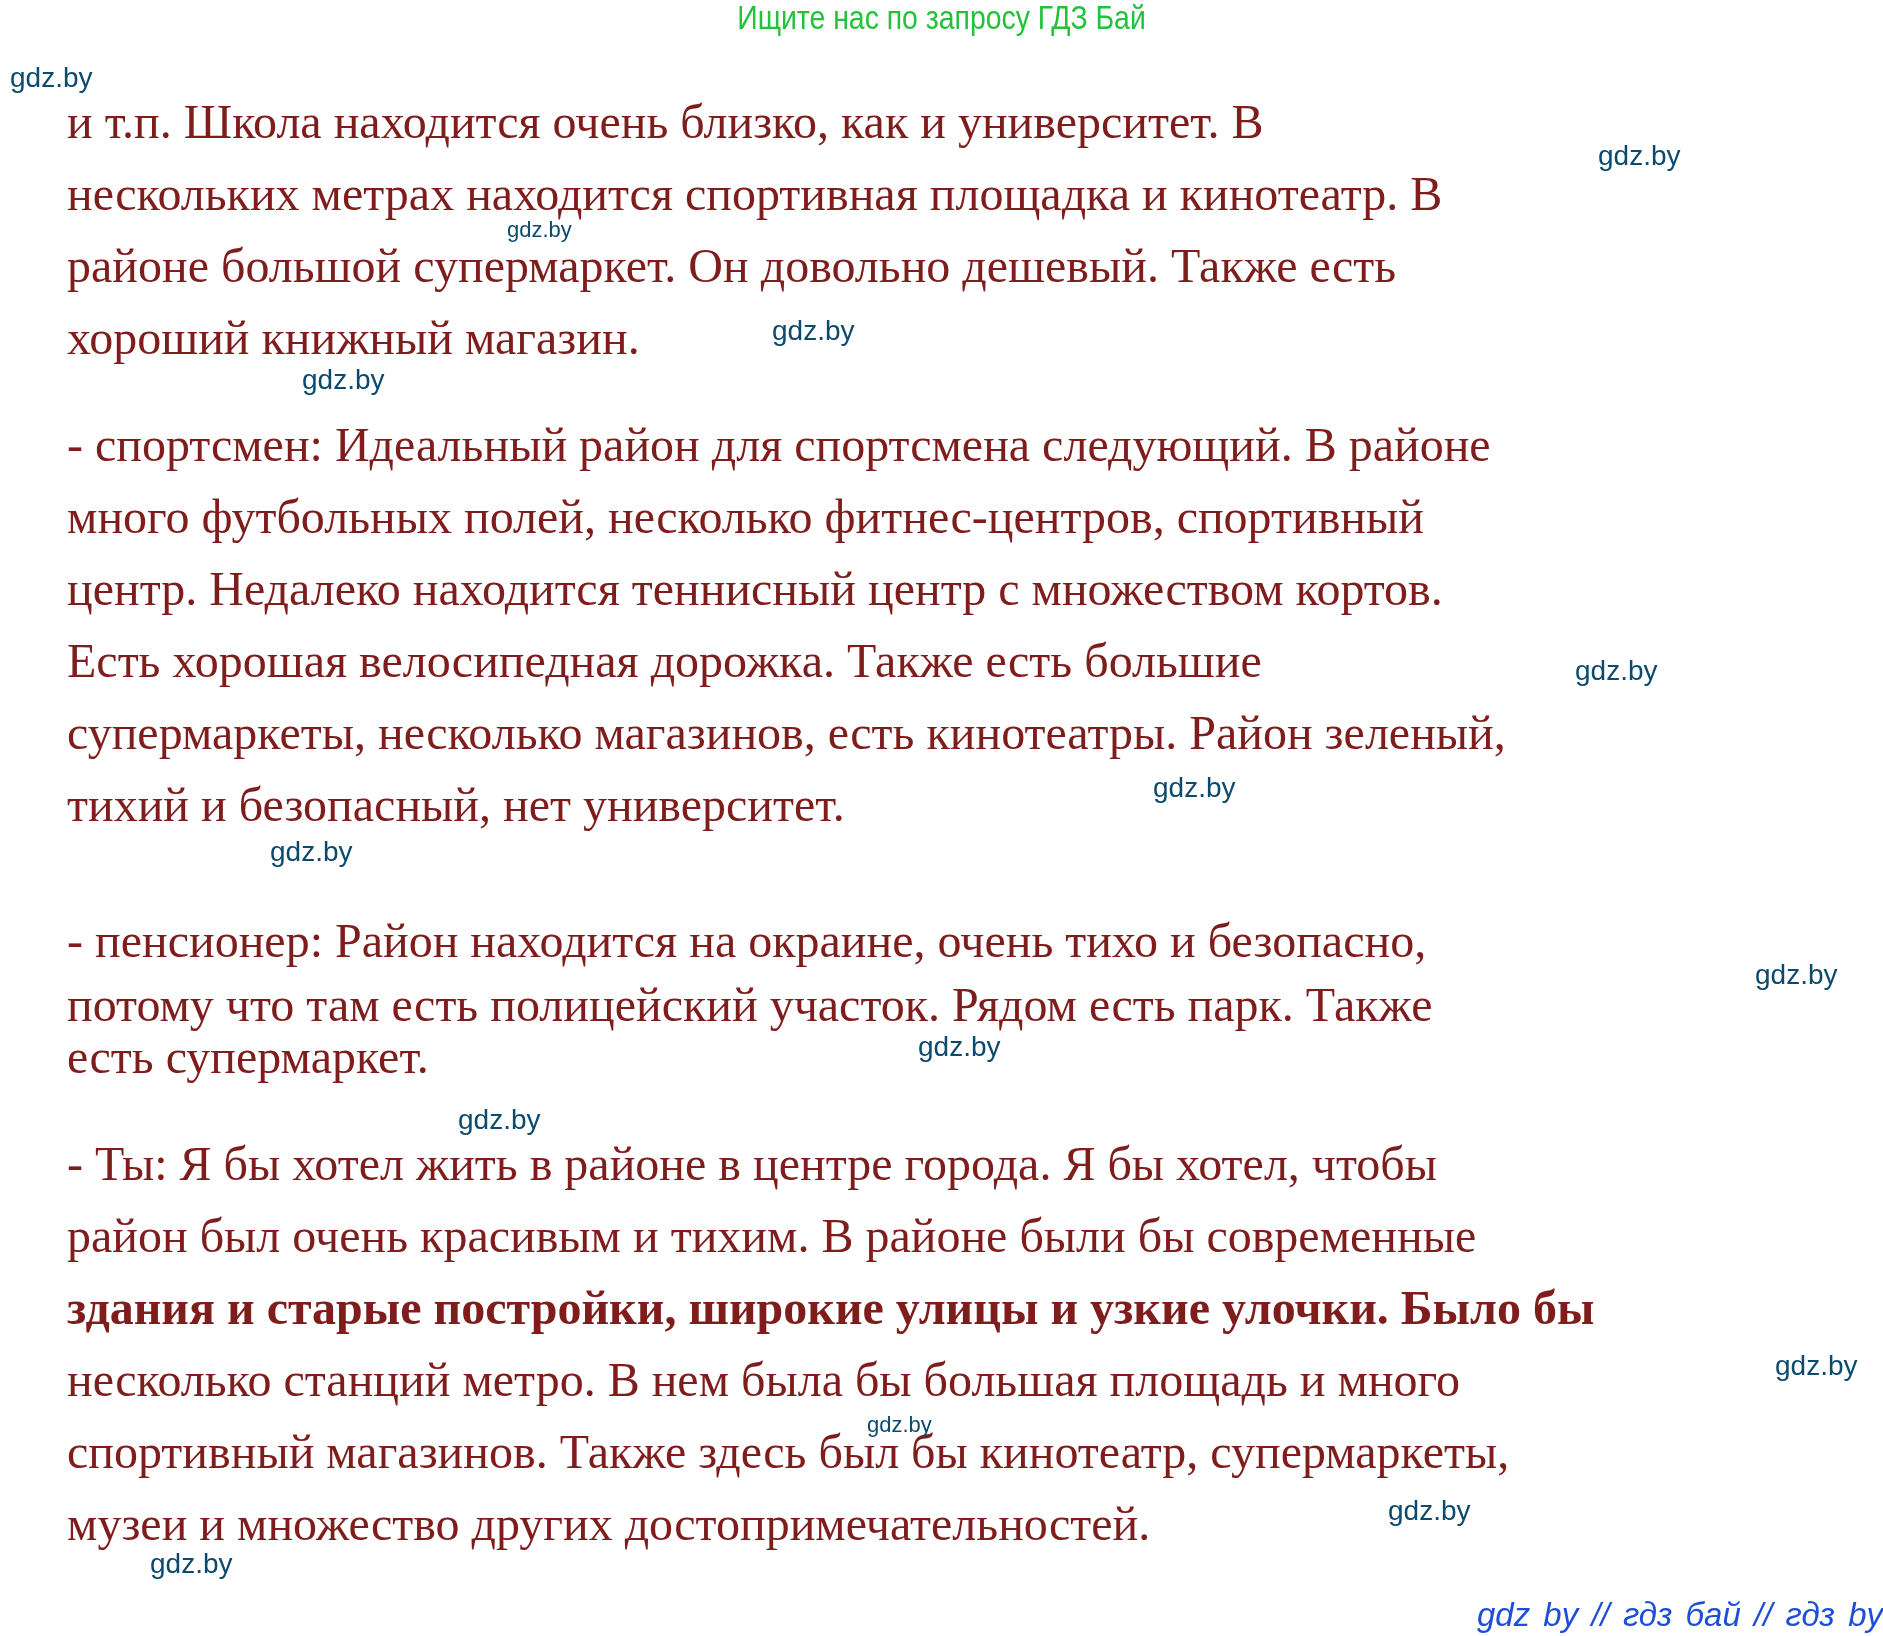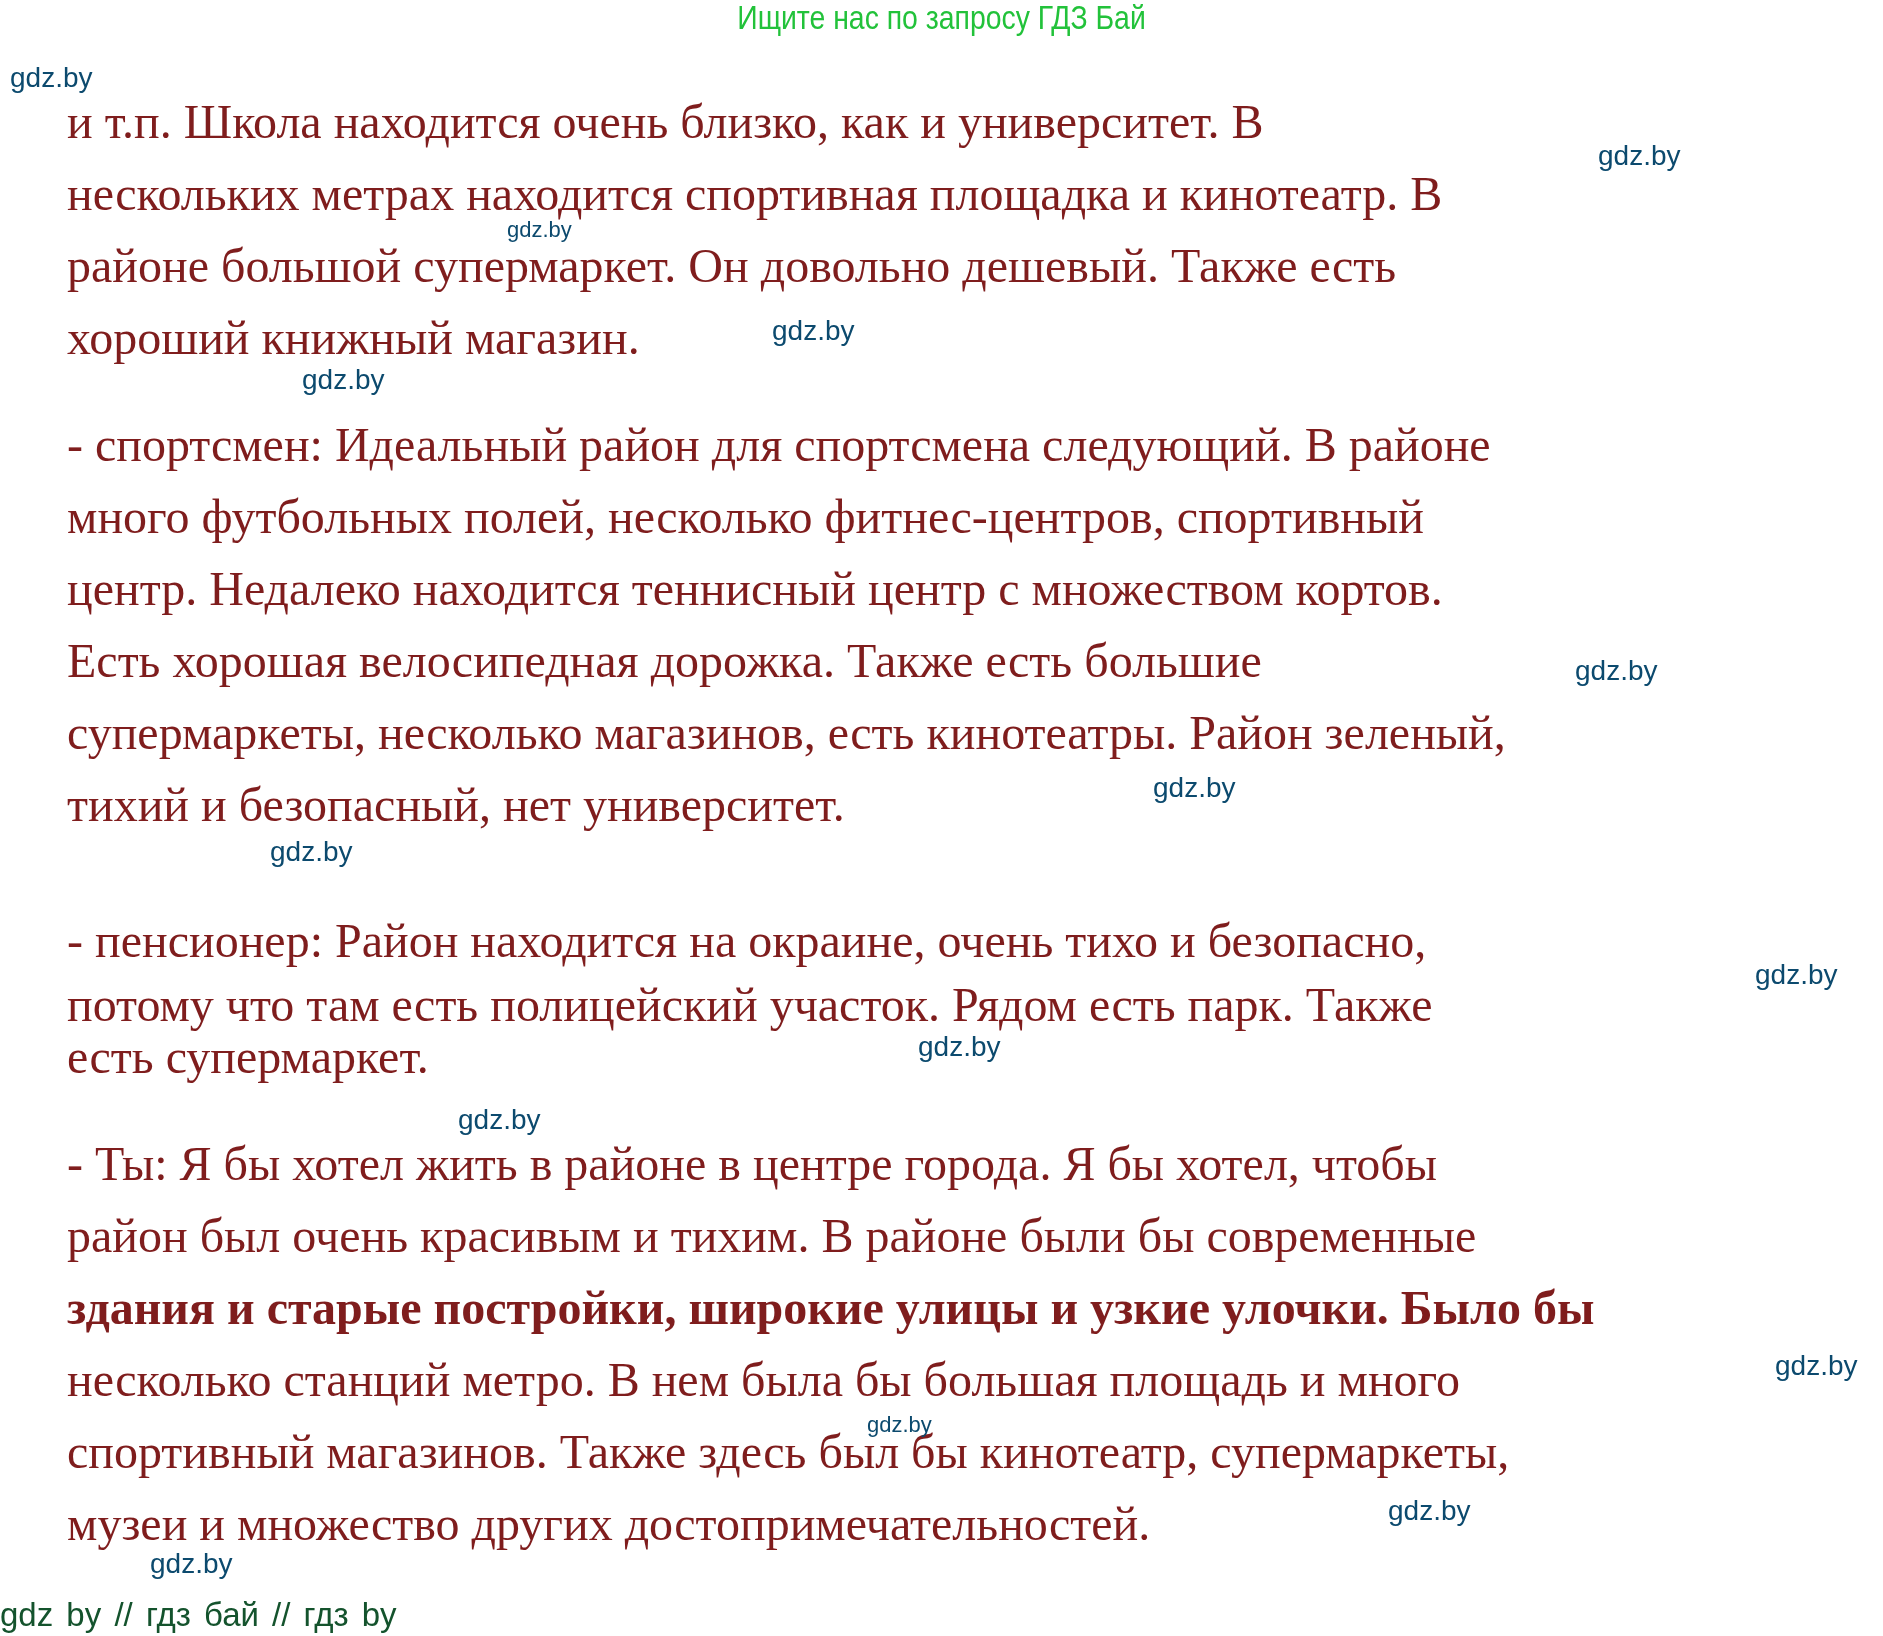--- a/index.html
+++ b/index.html
@@ -42,26 +42,27 @@
       font-size: 28px;
       line-height: 30px;
       color: #0c4a6e;
       white-space: nowrap;
     }
     .footer {
       position: absolute;
       top: 1597px;
       left: 0;
       width: 1883px;
-      text-align: left;
+      text-align: right;
       font-family: "Liberation Sans", sans-serif;
       font-size: 33px;
       line-height: 36px;
-      color: #14532d;
+      color: #1d4ed8;
       word-spacing: 4px;
+      font-style: italic;
     }
   </style>
 </head>
 <body>
 
 <div class="top-banner">Ищите нас по запросу ГДЗ Бай</div>
 
 <div class="doc-line" style="top:92px;">и т.п. Школа находится очень близко, как и университет. В</div>
 <div class="doc-line" style="top:164px;">нескольких метрах находится спортивная площадка и кинотеатр. В</div>
 <div class="doc-line" style="top:236px;">районе большой супермаркет. Он довольно дешевый. Также есть</div>

